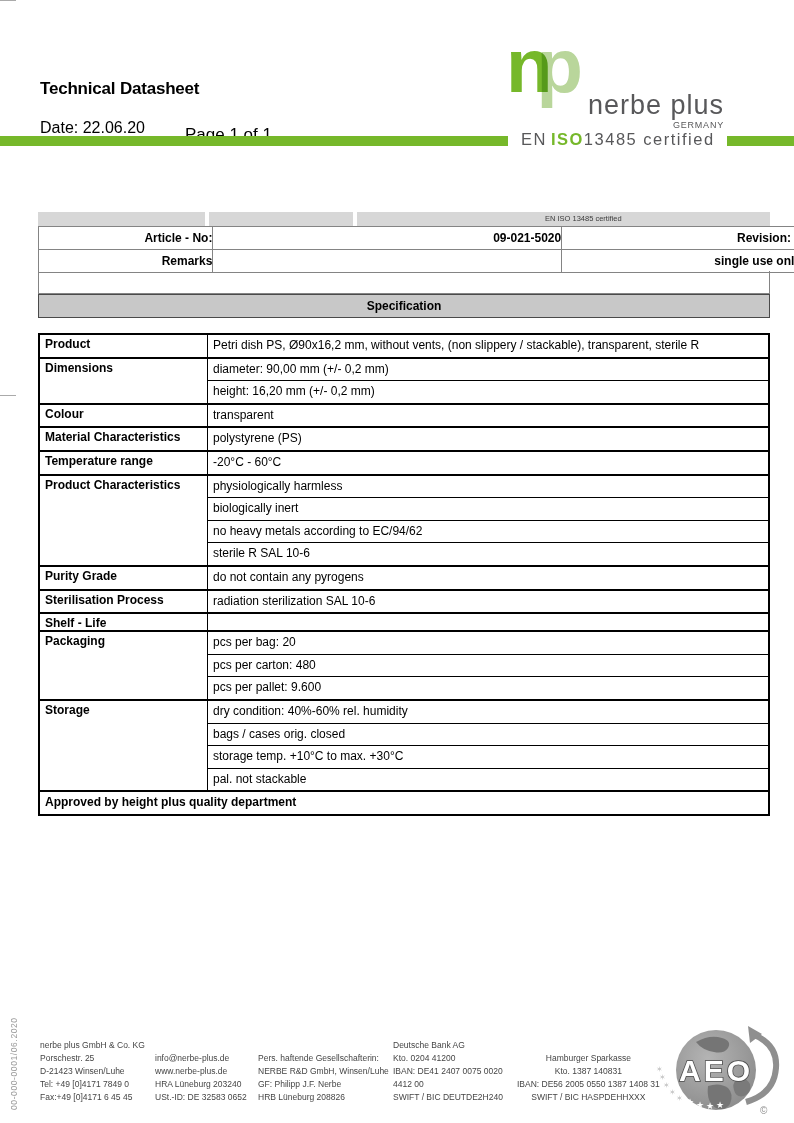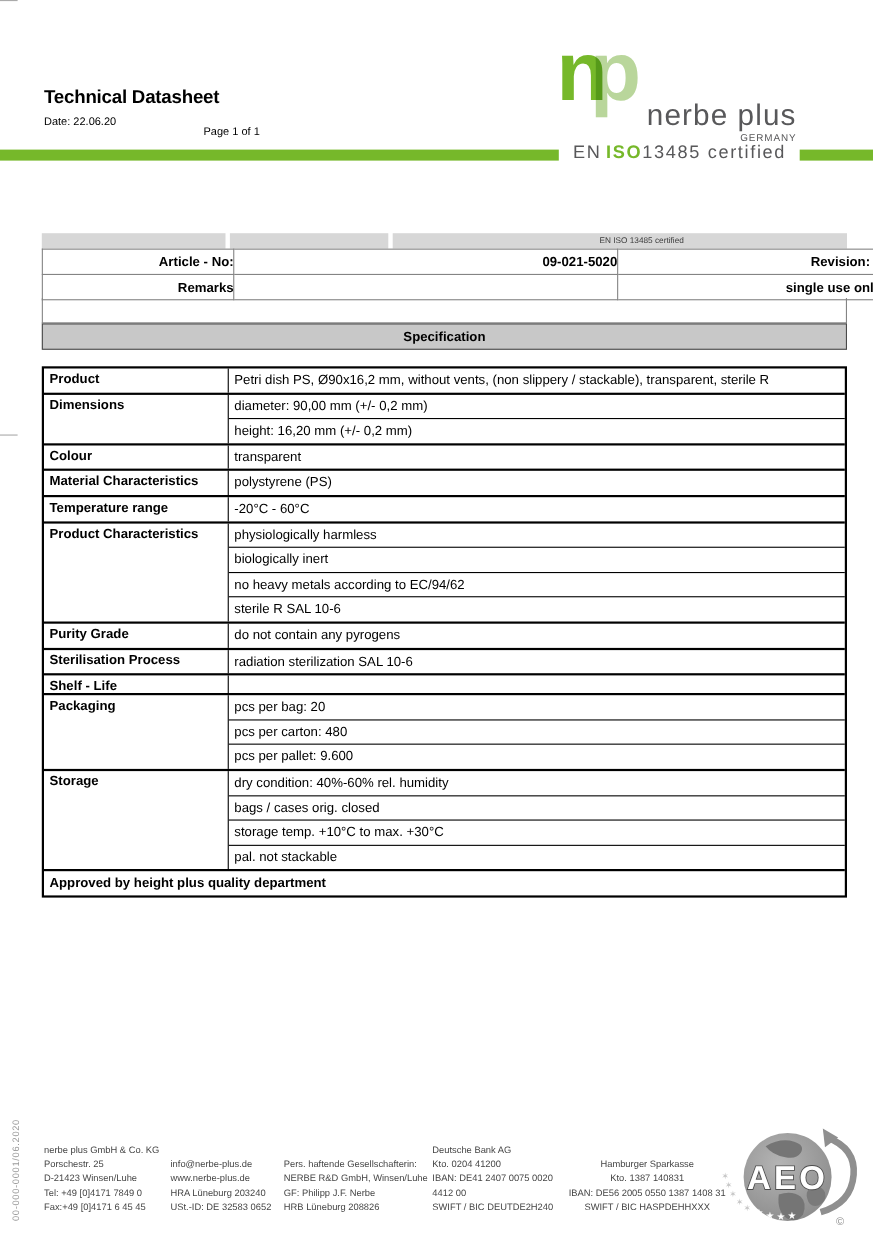--- a/index.html
+++ b/index.html
@@ -5,22 +5,22 @@
   html,body{margin:0;padding:0;background:#e8e8e8;}
   .page{position:relative;width:794px;height:1123px;background:#ffffff;overflow:hidden;
         font-family:"Liberation Sans",sans-serif;color:#000;}
   
   .side-code{position:absolute;left:9px;top:1110px;transform:rotate(-90deg);transform-origin:0 0;
              white-space:nowrap;font-size:8.5px;color:#9a9a9a;letter-spacing:.6px;}
   .fold{position:absolute;left:0;width:16px;height:1px;background:#aaa;}
   .fold-1{top:395px;}　.fold-2{top:790px;}
   
   .title{position:absolute;left:40px;top:79px;font-size:17px;font-weight:bold;letter-spacing:-.2px;}
-  .hdr-date{position:absolute;left:40px;top:106px;font-size:10px;}
-  .hdr-page{position:absolute;left:185px;top:115px;font-size:10px;}
+  .hdr-date{position:absolute;left:40px;top:119px;font-size:16px;}
+  .hdr-page{position:absolute;left:185px;top:125px;font-size:17px;}
   
   .logo{position:absolute;left:506px;top:28px;font-weight:bold;font-size:76px;line-height:76px;letter-spacing:-6px;}
   .logo .ln{color:#76b82a;}
   .logo .lp{color:#b9d69b;mix-blend-mode:multiply;margin-left:-10px;}
   .logoname{position:absolute;left:588px;top:90px;font-size:27px;color:#58585a;letter-spacing:1px;}
   .logocountry{position:absolute;left:588px;top:120px;width:136px;text-align:right;font-size:9px;color:#58585a;letter-spacing:.8px;}
   
   .bar-left{position:absolute;left:0;top:136px;width:508px;height:10px;background:#76b82a;}
   .bar-right{position:absolute;left:727px;top:136px;width:67px;height:10px;background:#76b82a;}
   .bar-text{position:absolute;left:521px;top:130px;font-size:16.5px;color:#58585a;letter-spacing:1.5px;white-space:nowrap;}

